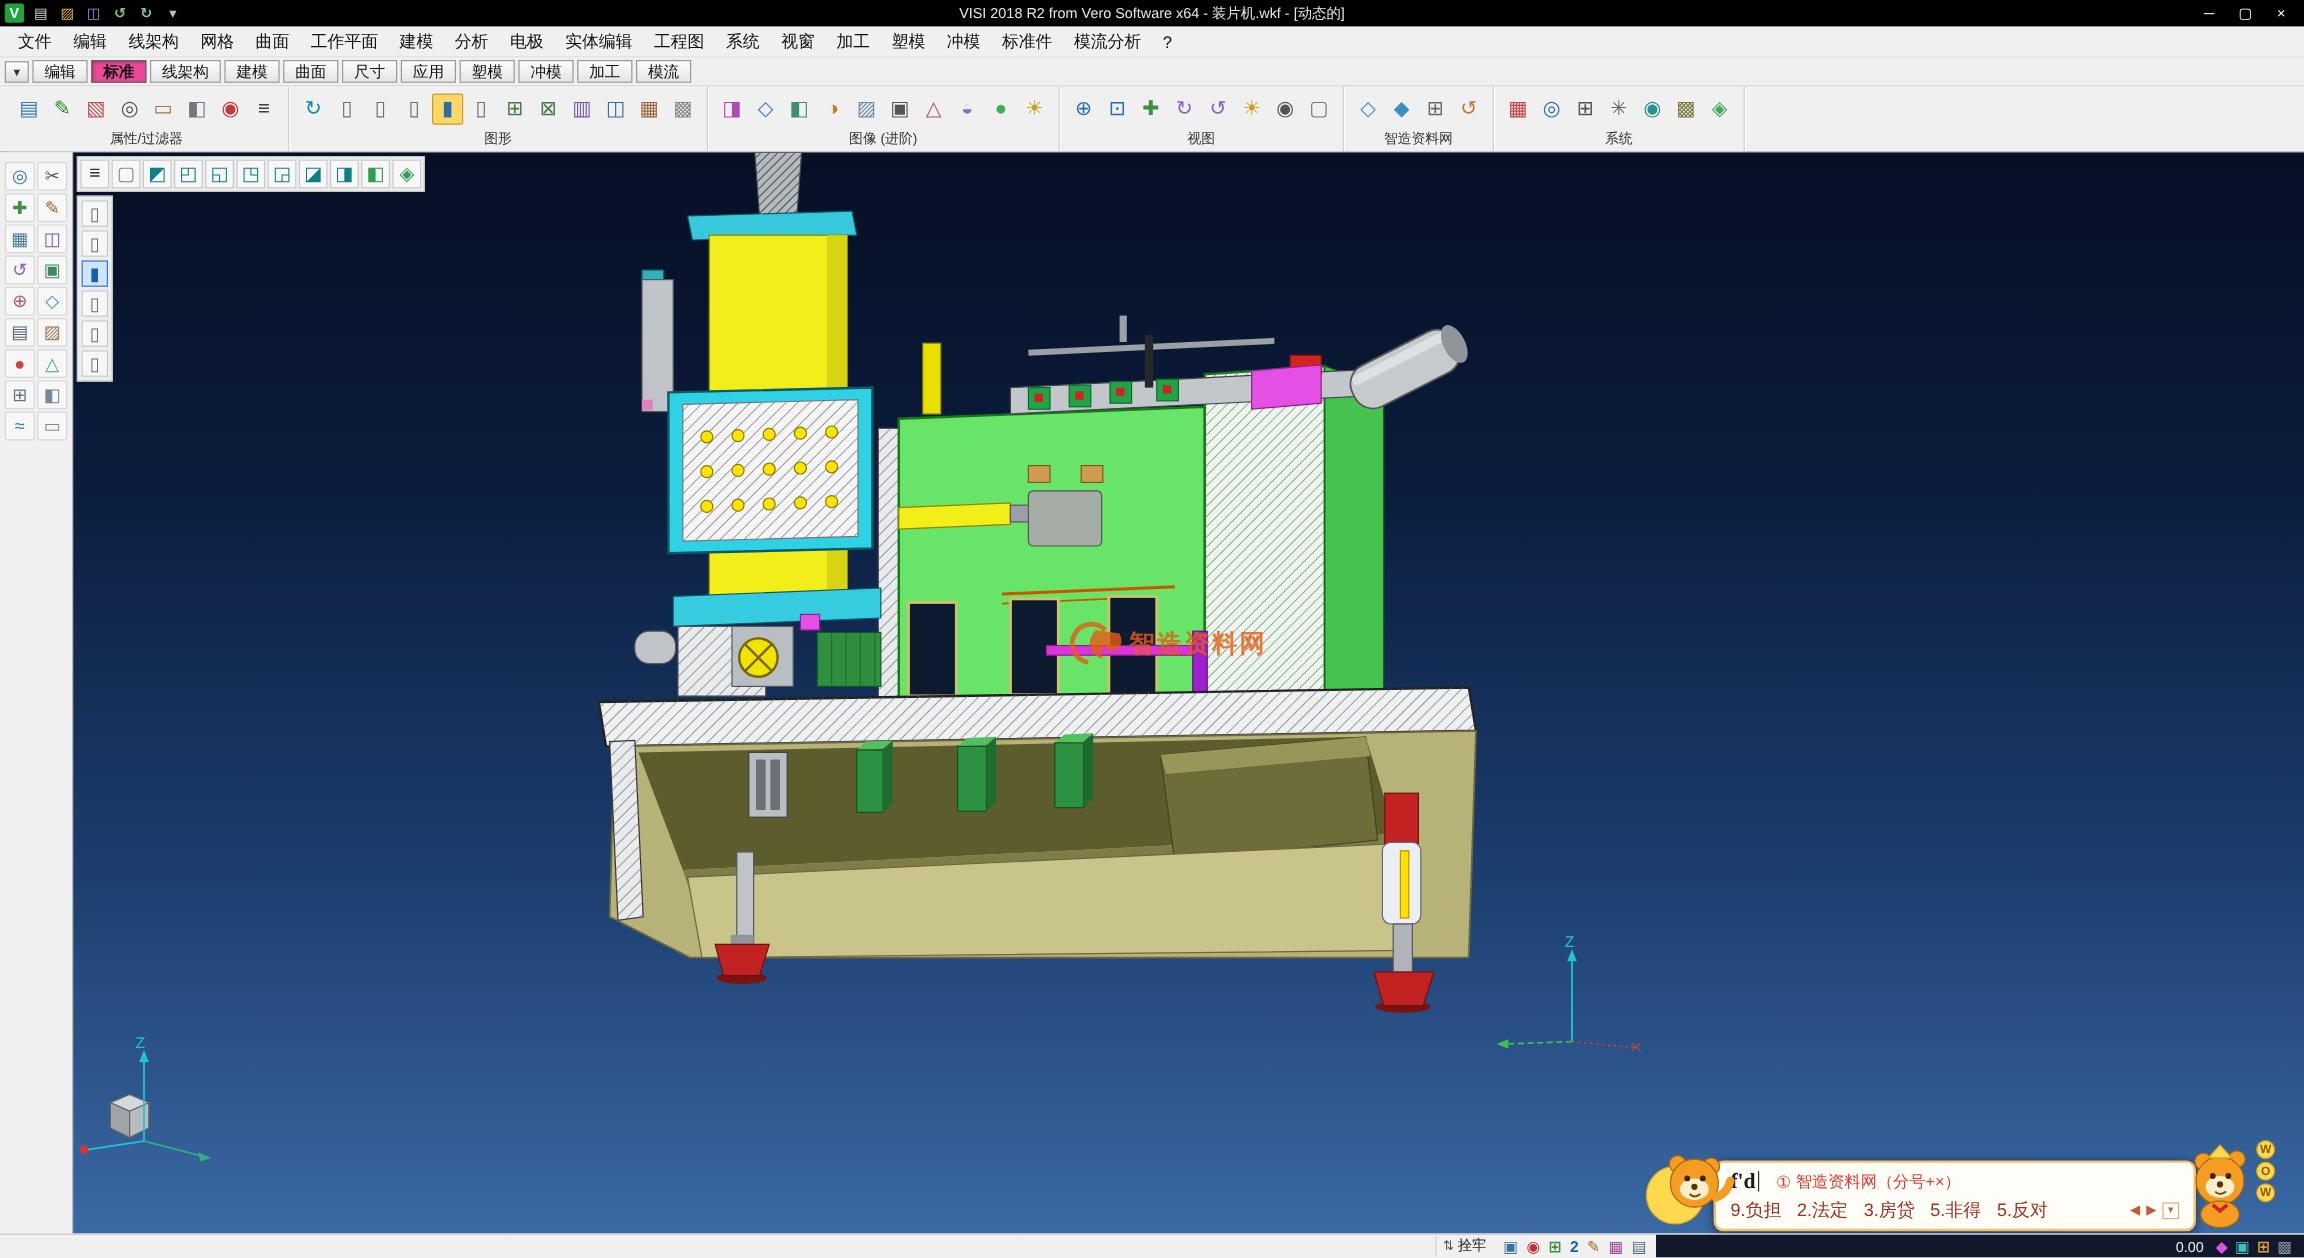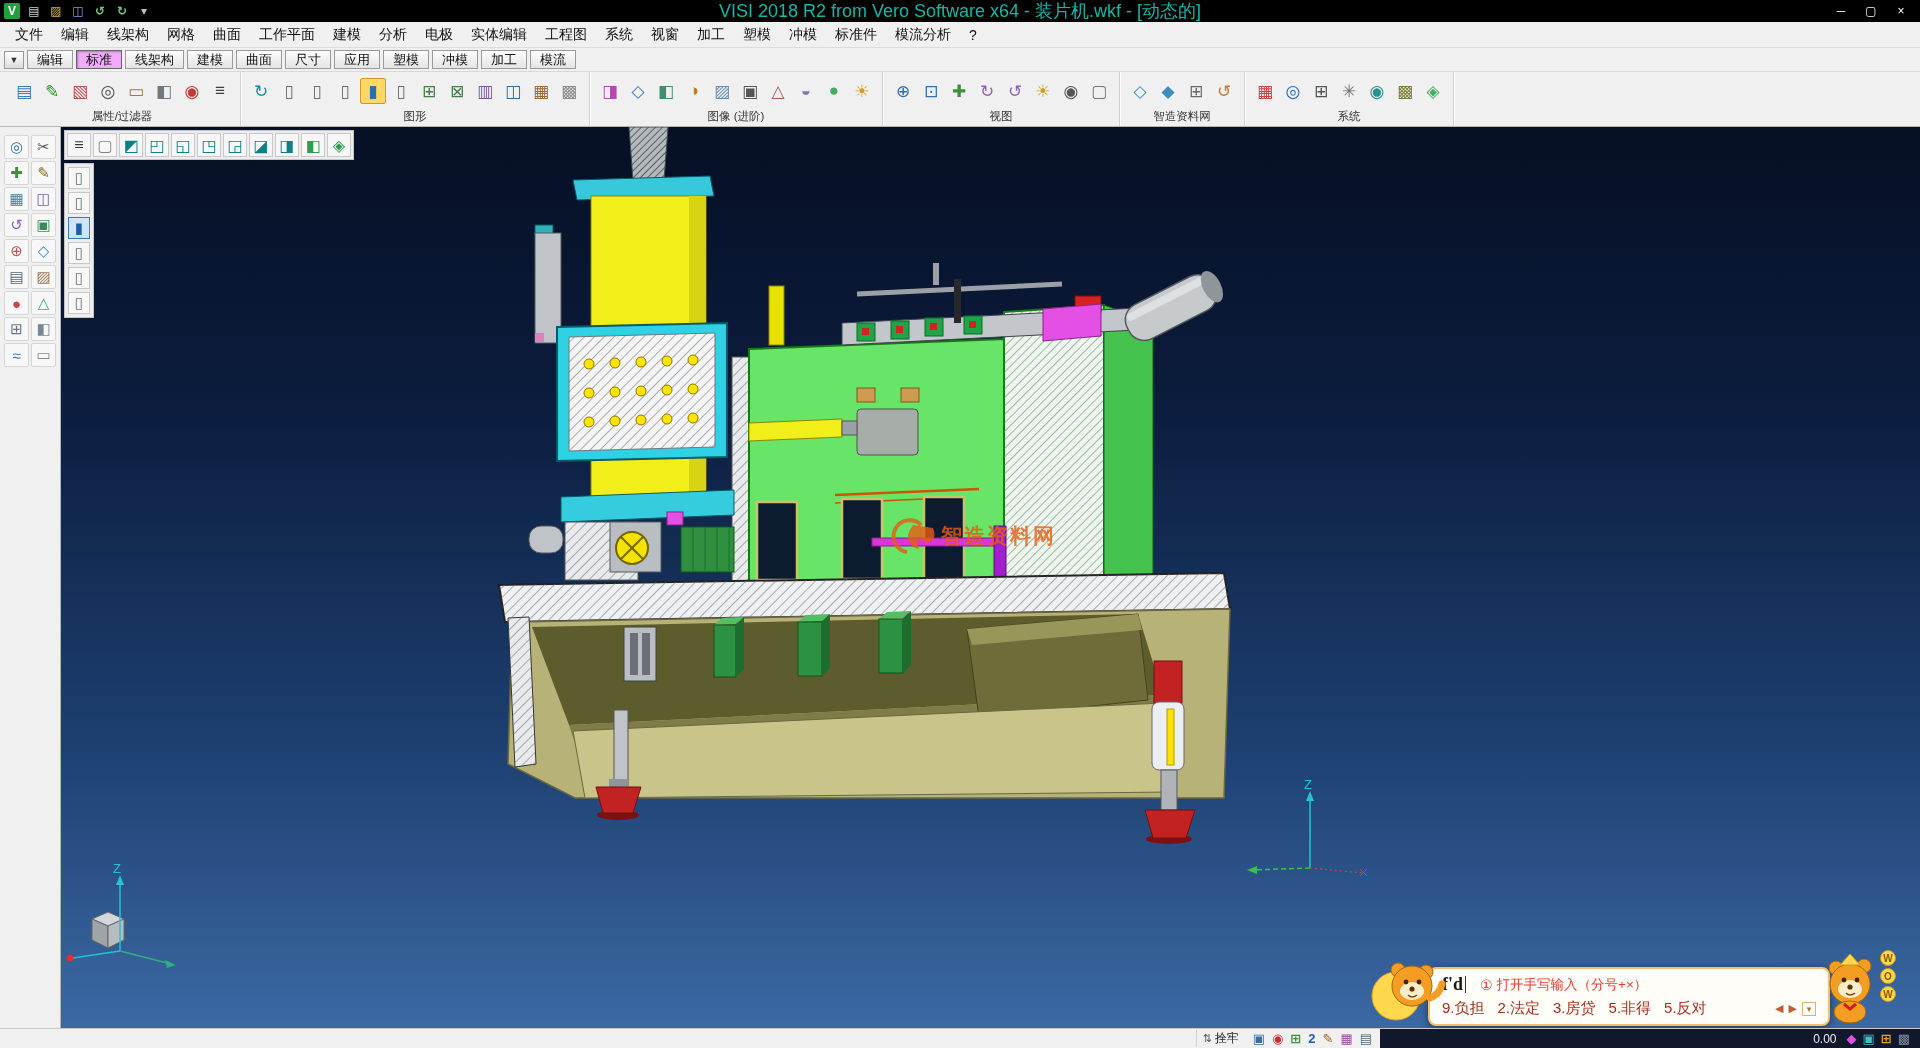--- a/index.html
+++ b/index.html
@@ -4,34 +4,34 @@
 <style>
   *{box-sizing:border-box;margin:0;padding:0}
   html,body{overflow:hidden}
   body{width:1920px;height:1048px;font-family:"Liberation Sans","DejaVu Sans",sans-serif;background:#f0f0f0}
   .app{position:relative;width:1920px;height:1048px;overflow:hidden}
 
   
   .titlebar{height:22px;background:#000;color:#fff;display:flex;align-items:center;padding:0 4px;position:relative}
   .qat{display:flex;align-items:center;gap:6px;z-index:2}
   .qicon{width:16px;height:16px;display:flex;align-items:center;justify-content:center;font-size:12px;line-height:1;border-radius:2px;font-weight:bold}
-  .title-text{position:absolute;left:0;right:0;text-align:center;font-size:18px;color:#14b8a6;pointer-events:none}
+  .title-text{position:absolute;left:0;right:0;text-align:center;font-size:12px;color:#e5e5e5;pointer-events:none}
   .winbtns{margin-left:auto;display:flex;z-index:2}
   .winbtn{width:30px;height:20px;display:flex;align-items:center;justify-content:center;font-size:12px;color:#fff}
 
   
   .menubar{height:26px;background:#f0f0f0;display:flex;align-items:center;padding-left:6px;border-bottom:1px solid #dcdcdc}
   .menu-item{font-size:14px;padding:3px 9px;color:#101010;white-space:nowrap}
 
   
   .tabbar{height:24px;background:#f0f0f0;display:flex;align-items:center;gap:3px;padding-left:4px;border-bottom:1px solid #d8d8d8}
   .tab-caret{font-size:9px;color:#333;border:1px solid #999;background:linear-gradient(#fff,#dcdcdc);width:20px;height:18px;display:flex;align-items:center;justify-content:center}
   .tabs{display:flex;gap:3px}
   .tab{font-size:13px;padding:1px 9px;height:19px;border:1px solid #9a9a9a;background:linear-gradient(#fdfdfd,#e4e4e4);color:#101010;display:flex;align-items:center;white-space:nowrap}
-  .tab[data-active="true"]{background:#f0abfc;border-color:#666;box-shadow:inset 1px 1px 2px rgba(0,0,0,.28);font-weight:normal}
+  .tab[data-active="true"]{background:#ec4899;border-color:#666;box-shadow:inset 1px 1px 2px rgba(0,0,0,.28);font-weight:bold}
 
   
   .toolbar{height:55px;background:#f0f0f0;display:flex;align-items:stretch;border-bottom:1px solid #b5b5b5;padding-left:4px}
   .tgroup{display:flex;flex-direction:column;padding:2px 7px 0;border-right:1px solid #d0d0d0;box-shadow:1px 0 0 #fff}
   .tgroup-icons{display:flex;gap:2px;align-items:center;height:34px}
   .ticon{width:26px;height:26px;display:flex;align-items:center;justify-content:center;font-size:17px;border:1px solid transparent;border-radius:2px}
   .ticon[data-active="true"]{background:#ffd766;border-color:#cf9a2a}
   .tgroup-label{text-align:center;font-size:11.5px;color:#333;height:17px;line-height:16px;white-space:nowrap}
 
   
@@ -474,21 +474,21 @@
           <path d="M42,49 q4,4 9,0" stroke="#7a4a10" fill="none" stroke-width="1.6"></path>
           <path d="M64,52 q10,-4 12,-14" stroke="#f59c22" stroke-width="7" fill="none" stroke-linecap="round"></path>
         </svg>
       </div>
       <div class="ime-panel">
         <div class="ime-row1">
           <span class="ime-comp">f'd</span>
           <span class="ime-caret"></span>
           <span class="ime-tip">
             <span class="ime-badge">①</span>
-            <span>打开手写输入（分号+×）</span>
+            <span>智造资料网（分号+×）</span>
           </span>
         </div>
         <div class="ime-row2">
           <span style="display:flex;gap:13px">
 
           <span class="cand">9.负担</span>
               <span class="cand">2.法定</span>
               <span class="cand">3.房贷</span>
               <span class="cand">5.非得</span>
               <span class="cand">5.反对</span>

